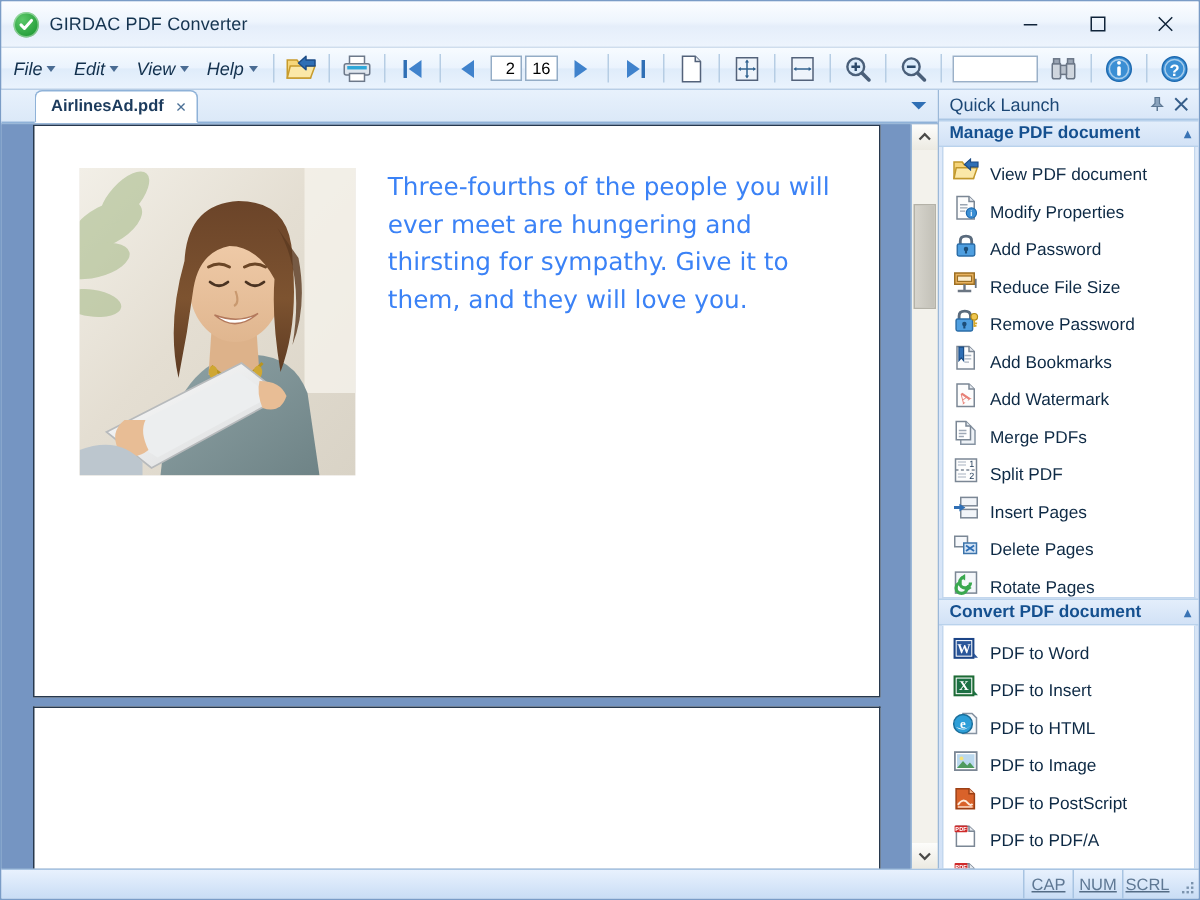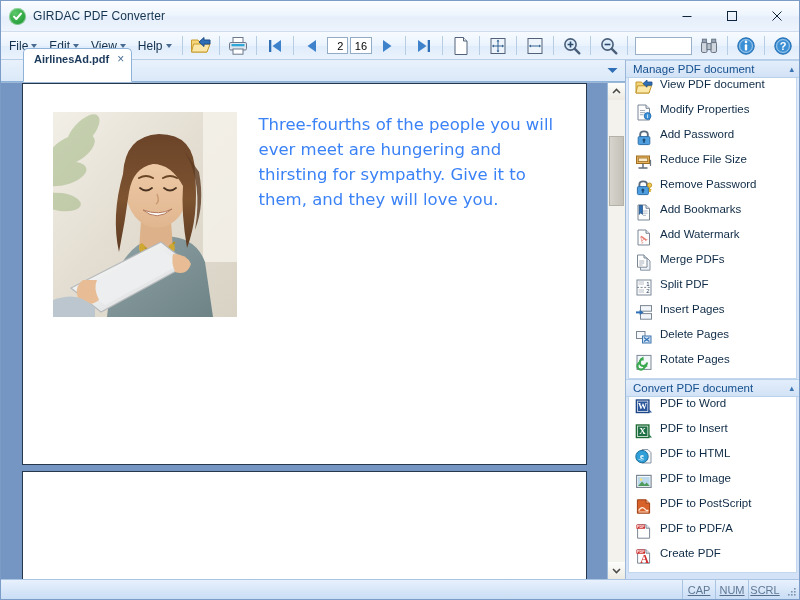--- a/index.html
+++ b/index.html
@@ -47,21 +47,21 @@
   
   .toolbar{
     height:27px;flex:0 0 27px;
     background:linear-gradient(to bottom,#f7fbff 0%,#eaf3fd 50%,#dfecfa 51%,#eaf3fd 100%);
     border-bottom:1px solid #b8cee6;
     display:flex;align-items:center;padding:0 2px;
     position:relative;
   }
   .menu-item{
     display:flex;align-items:center;gap:3px;
-    padding:3px 6px;color:#12304d;font-size:12px;white-space:nowrap;
+    padding:3px 6px;color:#12304d;font-size:12px;white-space:nowrap;font-style:italic;
   }
   .caret{width:0;height:0;border-left:3px solid transparent;border-right:3px solid transparent;border-top:4px solid #4a6c93;display:inline-block;}
   .tsep{width:1px;height:19px;background:#b6cde4;margin:0 4px;flex:0 0 1px;}
   .tbtn{
     width:26px;height:23px;display:flex;align-items:center;justify-content:center;
     border:1px solid transparent;border-radius:2px;flex:0 0 auto;
   }
   .tbtn svg{display:block;}
   .pagefield{
     width:34px;height:17px;background:#ffffff;border:1px solid #93acc6;
@@ -83,21 +83,21 @@
     height:21px;flex:0 0 21px;position:relative;
     background:linear-gradient(to bottom,#e8f1fc,#dbe9f8);
     border-bottom:1px solid #8fb2d8;
     display:flex;align-items:flex-end;padding-left:22px;
   }
   .tab{
     height:20px;background:#ffffff;
     border:1px solid #8fb2d8;border-bottom:1px solid #ffffff;
     border-radius:5px 5px 0 0;
     display:flex;align-items:center;gap:8px;
-    padding:0 7px 12px 10px;margin-bottom:-1px;
+    padding:0 7px 0 10px;margin-bottom:-1px;
     font-size:11px;font-weight:bold;color:#1b3a5c;white-space:nowrap;
   }
   .tabclose{color:#4a6f95;font-size:12px;font-weight:normal;line-height:1;}
   .tabdrop{position:absolute;right:6px;bottom:3px;}
 
   .viewport{
     flex:1 1 auto;position:relative;display:flex;min-height:0;
     background:#6e93c0;
     border-top:1px solid #9bb8d8;
   }
@@ -158,29 +158,29 @@
     padding:0 4px 0 7px;color:#1c4775;font-size:12px;
     background:linear-gradient(to bottom,#e9f2fd,#d9e7f8);
     border-bottom:1px solid #aac6e4;
   }
   .ql-title .sp{flex:1 1 auto;}
   .ql-title .tib{width:16px;display:flex;align-items:center;justify-content:center;}
   .ql-scroll{flex:1 1 auto;overflow:hidden;}
   .group-head{
     height:16px;display:flex;align-items:center;
     padding:0 5px 0 7px;
-    color:#15508f;font-weight:normal;font-size:11.5px;
+    color:#15508f;font-weight:bold;font-size:11.5px;
     background:linear-gradient(to bottom,#e3eefb,#d2e2f6);
     border-top:1px solid #b9d2ec;border-bottom:1px solid #b9d2ec;
   }
   .group-head .sp{flex:1 1 auto;}
   .chev{font-size:9px;color:#3a74b5;}
   .group-body{background:#ffffff;border:1px solid #c3d7ee;border-top:none;margin:0 2px;}
   .ql-item{
-    height:25px;display:flex;align-items:flex-start;gap:7px;padding-left:5px;
+    height:25px;display:flex;align-items:flex-end;gap:7px;padding-left:5px;
     font-size:11.5px;color:#0e2a45;white-space:nowrap;
   }
   .ql-ico{width:19px;height:19px;flex:0 0 19px;display:flex;align-items:center;justify-content:center;}
   .ql-ico svg{display:block;}
 
   
   .statusbar{
     height:19px;flex:0 0 19px;
     background:linear-gradient(to bottom,#e8f1fd,#c9ddf5);
     border-top:1px solid #a8c4e2;
@@ -499,20 +499,35 @@
           <div class="sb-arrow">
             <svg width="9" height="7" viewBox="0 0 9 7">
                 <path d="M1 2 L4.5 5.6 L8 2" stroke="#4a4a48" stroke-width="1.5" fill="none"></path>
               </svg>
           </div>
         </div>
       </div>
     </div>
 
     <div class="ql">
+      <div class="ql-title">
+        <span>Quick Launch</span>
+        <span class="sp"></span>
+        <span class="tib">
+          <svg width="11" height="11" viewBox="0 0 11 11">
+              <path d="M4 1 H7 V5 L9 7 H2 L4 5 Z" fill="#8aa3bd" stroke="#5d7894" stroke-width=".8"></path>
+              <path d="M5.5 7 V10" stroke="#5d7894" stroke-width="1"></path>
+            </svg>
+        </span>
+        <span class="tib">
+          <svg width="11" height="11" viewBox="0 0 11 11">
+              <path d="M1.5 1.5 L9.5 9.5 M9.5 1.5 L1.5 9.5" stroke="#365e8a" stroke-width="1.3"></path>
+            </svg>
+        </span>
+      </div>
 
       <div class="ql-scroll">
 
         <div class="group-head">
           <span>Manage PDF document</span>
           <span class="sp"></span>
           <span class="chev">▴</span>
         </div>
         <div class="group-body">
 

